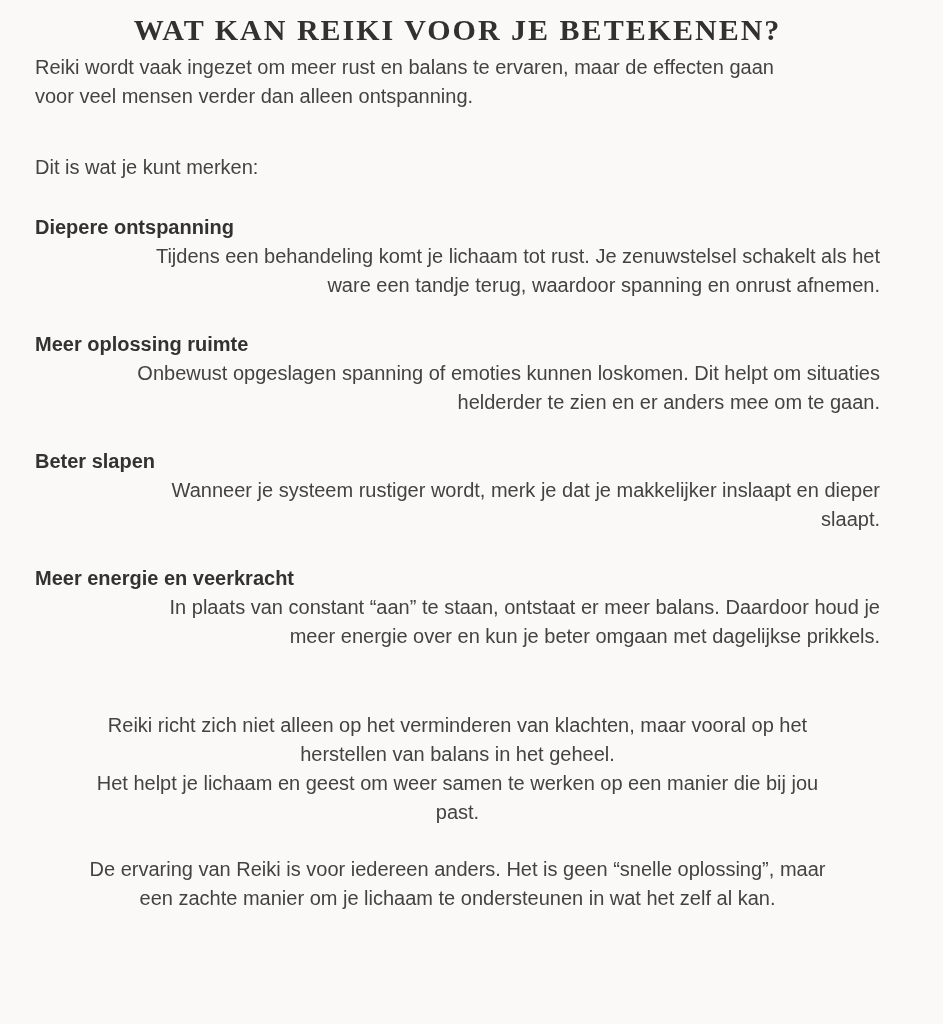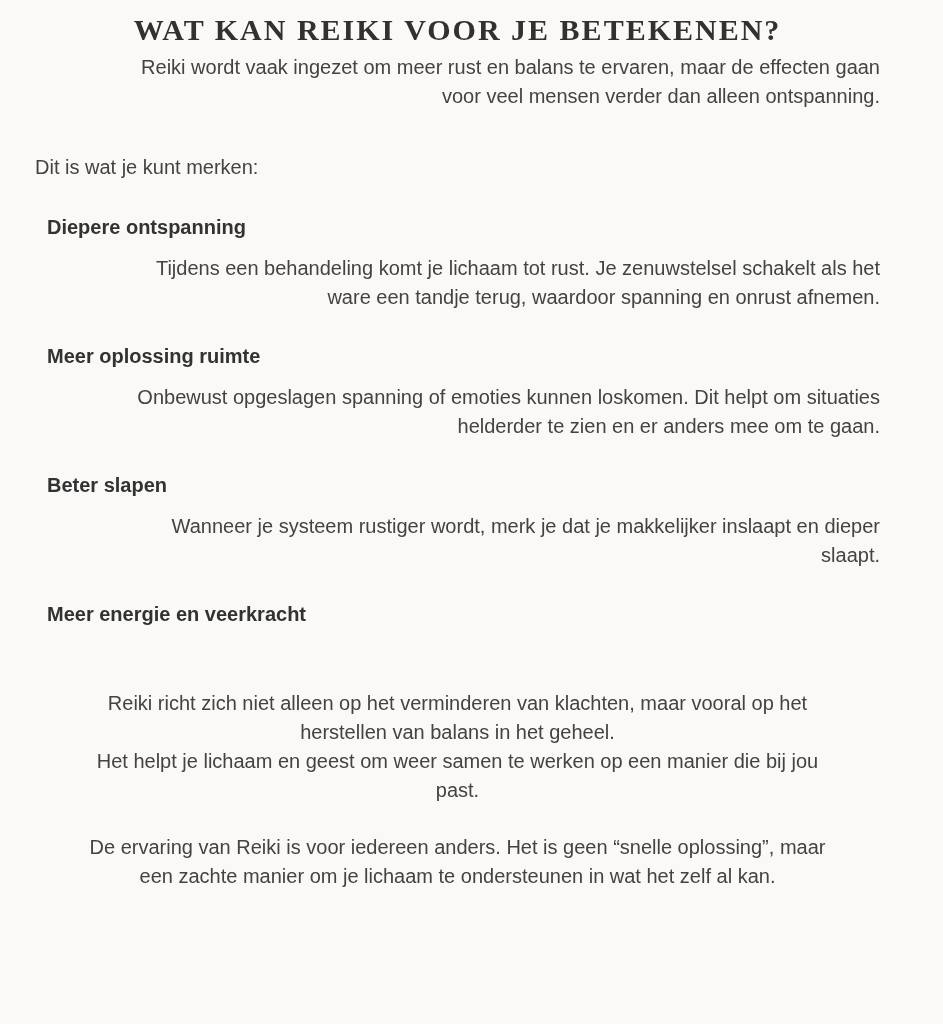--- a/index.html
+++ b/index.html
@@ -29,31 +29,31 @@
     font-family: "Liberation Serif", "DejaVu Serif", serif;
     font-weight: 600;
     font-size: 30px;
     line-height: 36px;
     letter-spacing: 2px;
     text-align: center;
     color: var(--title-text);
   }
   .intro {
     margin: 5px 0 0 0;
-    text-align: right;
+    text-align: left;
     white-space: pre-wrap;
   }
   .lead {
     margin: 42px 0 0 0;
     white-space: pre-wrap;
   }
   .benefit { margin-top: 30px; }
   .benefit.first { margin-top: 31px; }
   .benefit h2 {
-    margin: 12px;
+    margin: 0;
     font-size: 20px;
     line-height: 29px;
     font-weight: 700;
     color: var(--heading-text);
   }
   .benefit p {
     margin: 0;
     white-space: pre-wrap;
     text-align: right;
   }
@@ -92,20 +92,22 @@
   </section>
 
   <section class="benefit">
     <h2>Beter slapen</h2>
     <p>Wanneer je systeem rustiger wordt, merk je dat je makkelijker inslaapt en dieper
 slaapt.</p>
   </section>
 
   <section class="benefit">
     <h2>Meer energie en veerkracht</h2>
+    <p>In plaats van constant “aan” te staan, ontstaat er meer balans. Daardoor houd je
+meer energie over en kun je beter omgaan met dagelijkse prikkels.</p>
   </section>
 
   <p class="closing gap-top">Reiki richt zich niet alleen op het verminderen van klachten, maar vooral op het
 herstellen van balans in het geheel.
 Het helpt je lichaam en geest om weer samen te werken op een manier die bij jou
 past.</p>
 
   <p class="closing">De ervaring van Reiki is voor iedereen anders. Het is geen “snelle oplossing”, maar
 een zachte manier om je lichaam te ondersteunen in wat het zelf al kan.</p>
 

